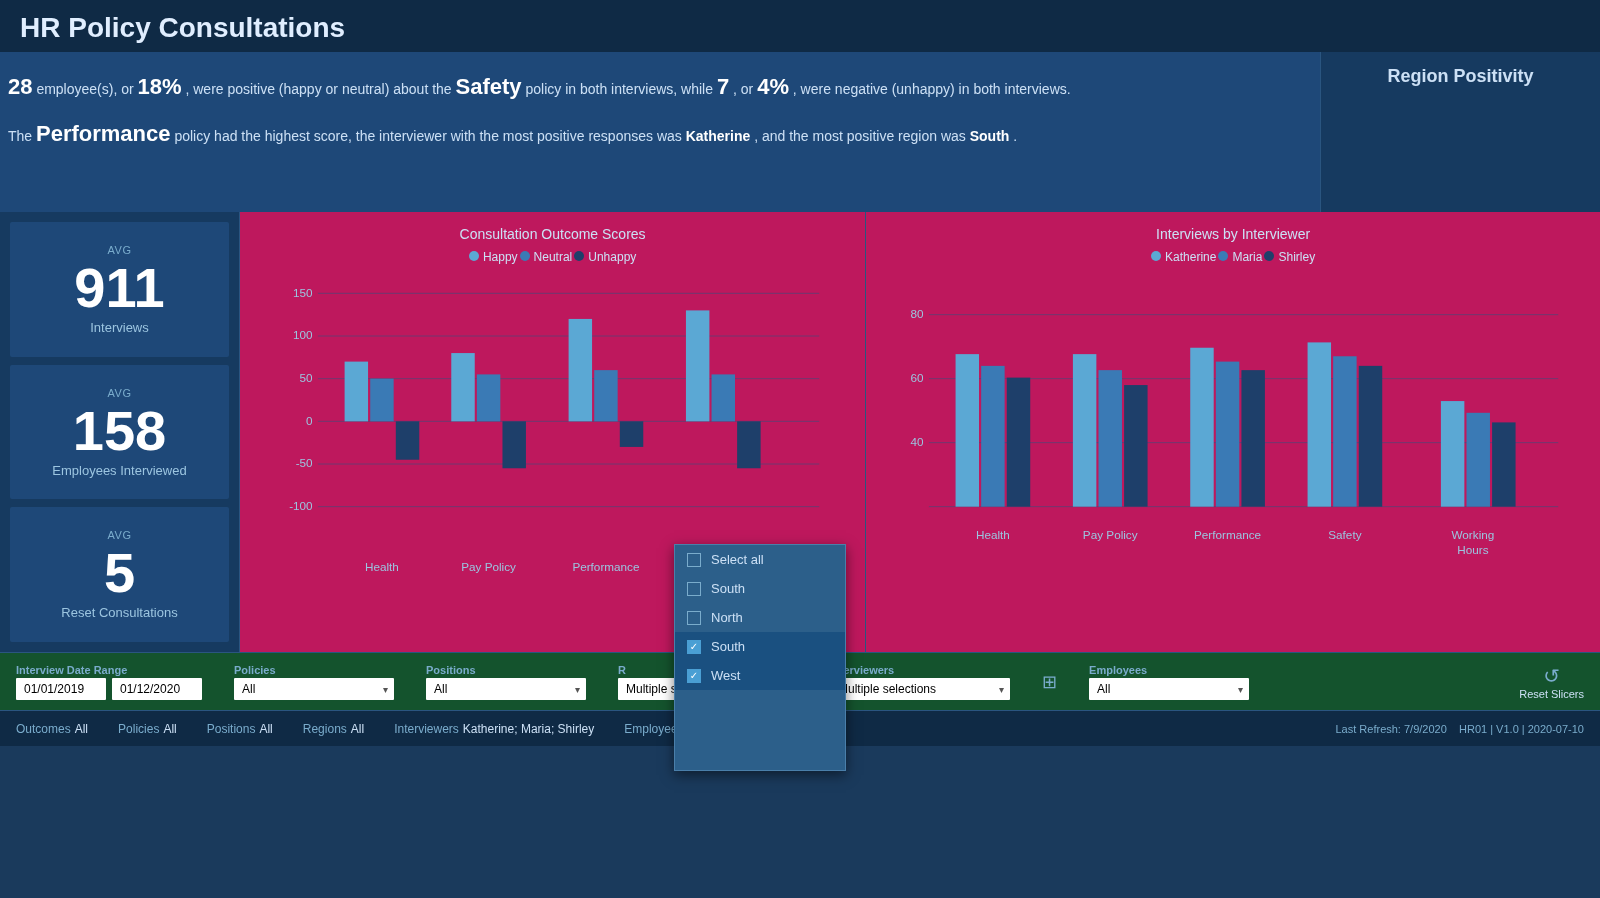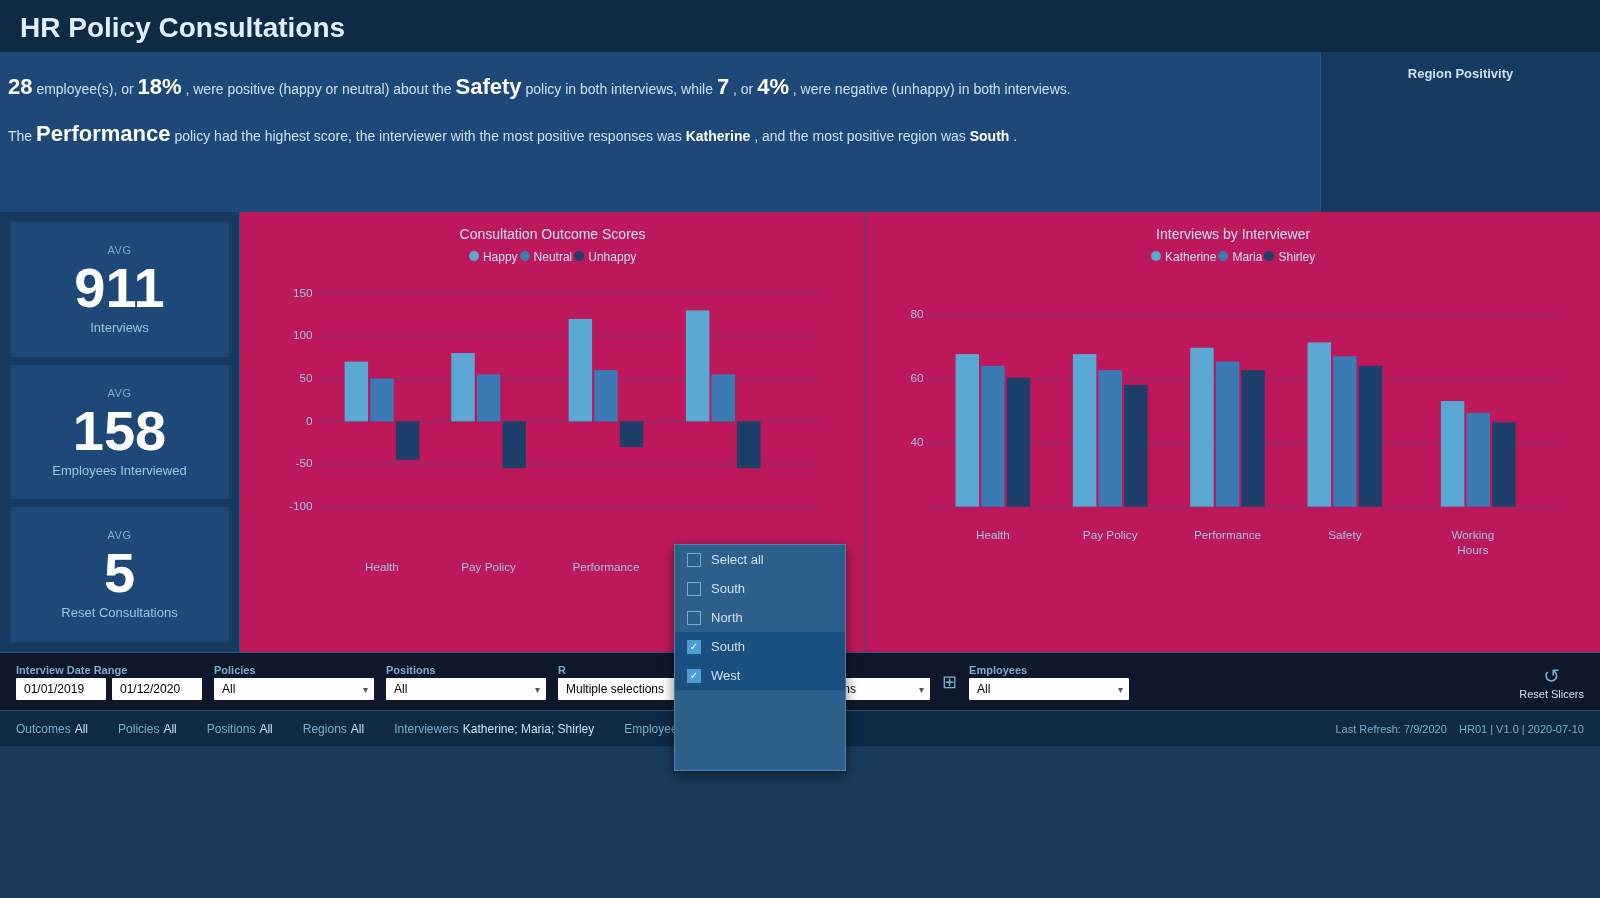--- a/index.html
+++ b/index.html
@@ -42,21 +42,21 @@
     .summary-text .big { font-size: 22px; font-weight: 700; color: #fff; }
     .summary-text .policy-name { font-size: 22px; font-weight: 700; color: #fff; }
     .region-positivity {
       width: 280px;
       background: #163a60;
       padding: 14px 16px;
       border-left: 1px solid #2a5580;
     }
     .region-positivity h3 {
       text-align: center;
-      font-size: 13px;
+      font-size: 18px;
       font-weight: 600;
       color: #cce0f5;
       margin-bottom: 10px;
     }
     .donut-container {
       display: flex;
       align-items: center;
       justify-content: center;
       position: relative;
     }
@@ -195,25 +195,25 @@
       content: '✓';
       color: white;
       font-size: 10px;
     }
     .dropdown-empty {
       height: 80px;
     }
 
     
     .filter-bar {
-      background: #0f172a;
+      background: #14532d;
       display: flex;
       align-items: center;
       padding: 8px 16px;
-      gap: 12px;
+      gap: 32px;
       height: 58px;
       border-top: 1px solid #2a5580;
     }
     .filter-group {
       display: flex;
       flex-direction: column;
       gap: 2px;
     }
     .filter-label {
       font-size: 11px;

